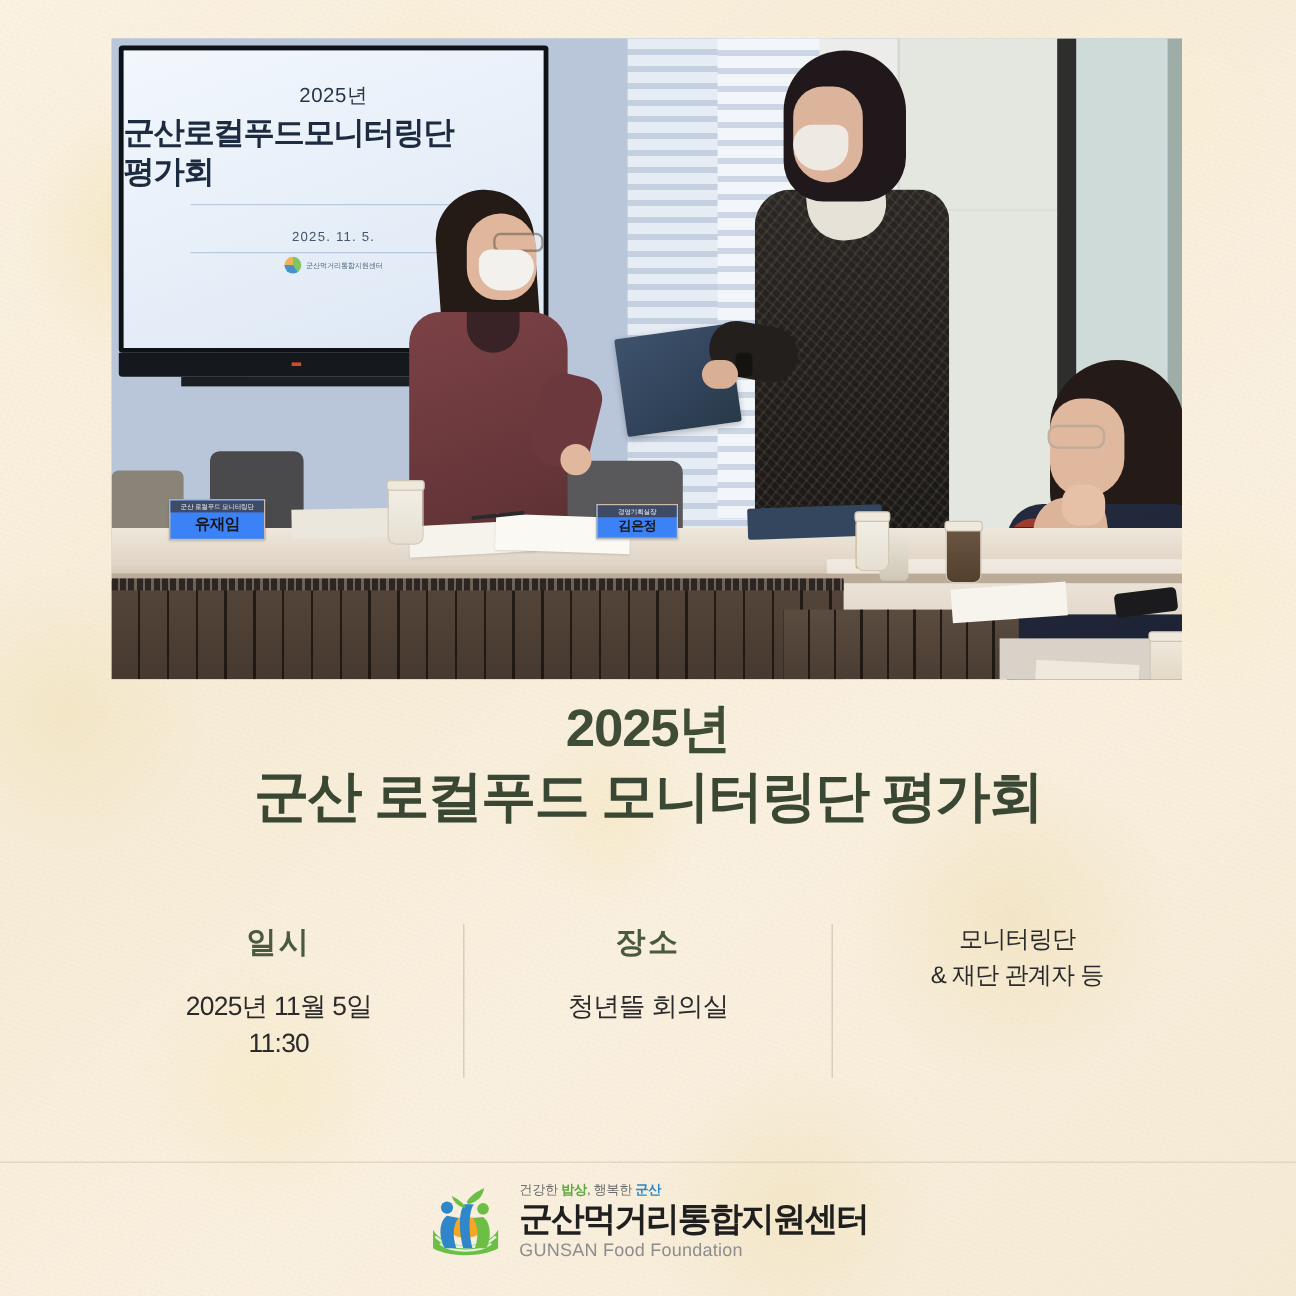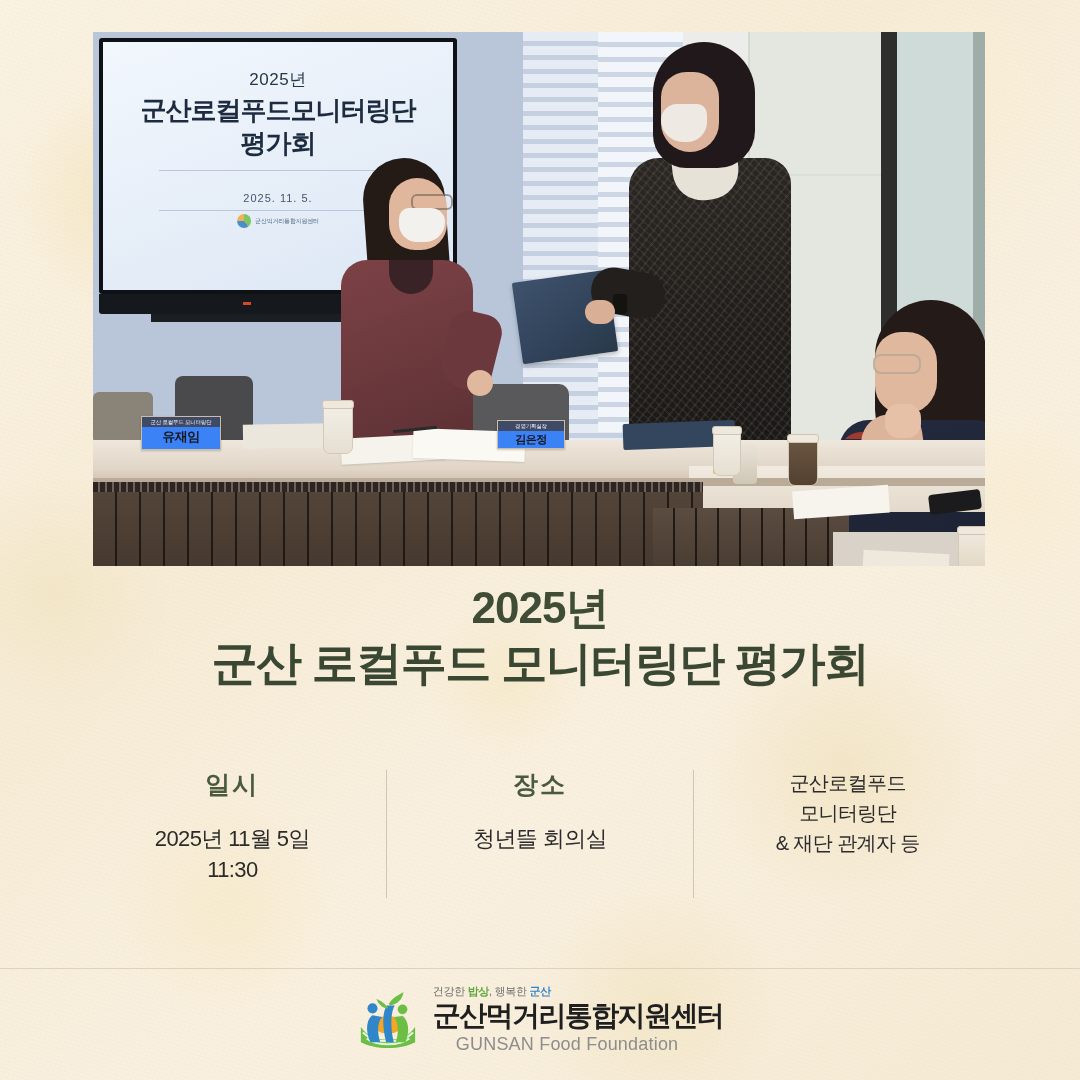--- a/index.html
+++ b/index.html
@@ -87,21 +87,21 @@
   .tv-screen {
     width:100%; height:100%;
     background: linear-gradient(160deg,#f2f7fd 0%,#e6eef8 55%,#dce7f4 100%);
     position:relative; overflow:hidden;
   }
   .slide-year {
     position:absolute; top:26px; left:0; right:0; text-align:center;
     color:#27354a; font-size:17px; letter-spacing:0.5px;
   }
   .slide-main {
-    position:absolute; top:52px; left:0; right:0; text-align:center;
+    position:absolute; top:52px; left:0; right:0; 
     color:#1d2b40; font-size:26px; font-weight:bold; letter-spacing:-1px;
     line-height:1.25;
   }
   .slide-rule {
     position:absolute; left:56px; width:246px; height:1px; background:#b9c8dc;
   }
   .slide-date {
     position:absolute; top:150px; left:0; right:0; text-align:center;
     color:#44556d; font-size:11px; letter-spacing:1px;
   }
@@ -327,21 +327,21 @@
   .logo-mark { width:62px; height:62px; position:relative; flex:0 0 auto; }
   .logo-text { display:flex; flex-direction:column; align-items:flex-start; }
   .tagline { font-size:11px; letter-spacing:-.3px; margin-bottom:2px; color:#6b6b6b; white-space:nowrap; }
   .tagline .g { color:#5fa83d; font-weight:bold; }
   .tagline .b { color:#2f86c8; font-weight:bold; }
   .brand {
     font-size:28px; font-weight:bold; color:#1f1f1f;
     letter-spacing:-1.6px; line-height:1.1; white-space:nowrap;
   }
   .brand-en {
-    font-size:18px; color:#8d8d8d; letter-spacing:.2px; margin-top:2px; white-space:nowrap;margin-left:23px;
+    font-size:15px; color:#8d8d8d; letter-spacing:.2px; margin-top:2px; white-space:nowrap;
   }
 </style>
 </head>
 <body>
 
 <div class="page">
   <div class="grain"></div>
 
   <div class="photo-wrap">
     <div class="photo">
@@ -479,21 +479,20 @@
       <div class="col-head">장소</div>
       <div class="col-body">
         <div>청년뜰 회의실</div>
       </div>
     </div>
 
     <div class="vdiv"></div>
 
     <div class="col">
       <div class="col-body small">
-        <div>군산로컬푸드</div>
         <div>모니터링단</div>
         <div>&amp; 재단 관계자 등</div>
       </div>
     </div>
 
   </div>
 
   <div class="hr"></div>
 
   <div class="footer">

